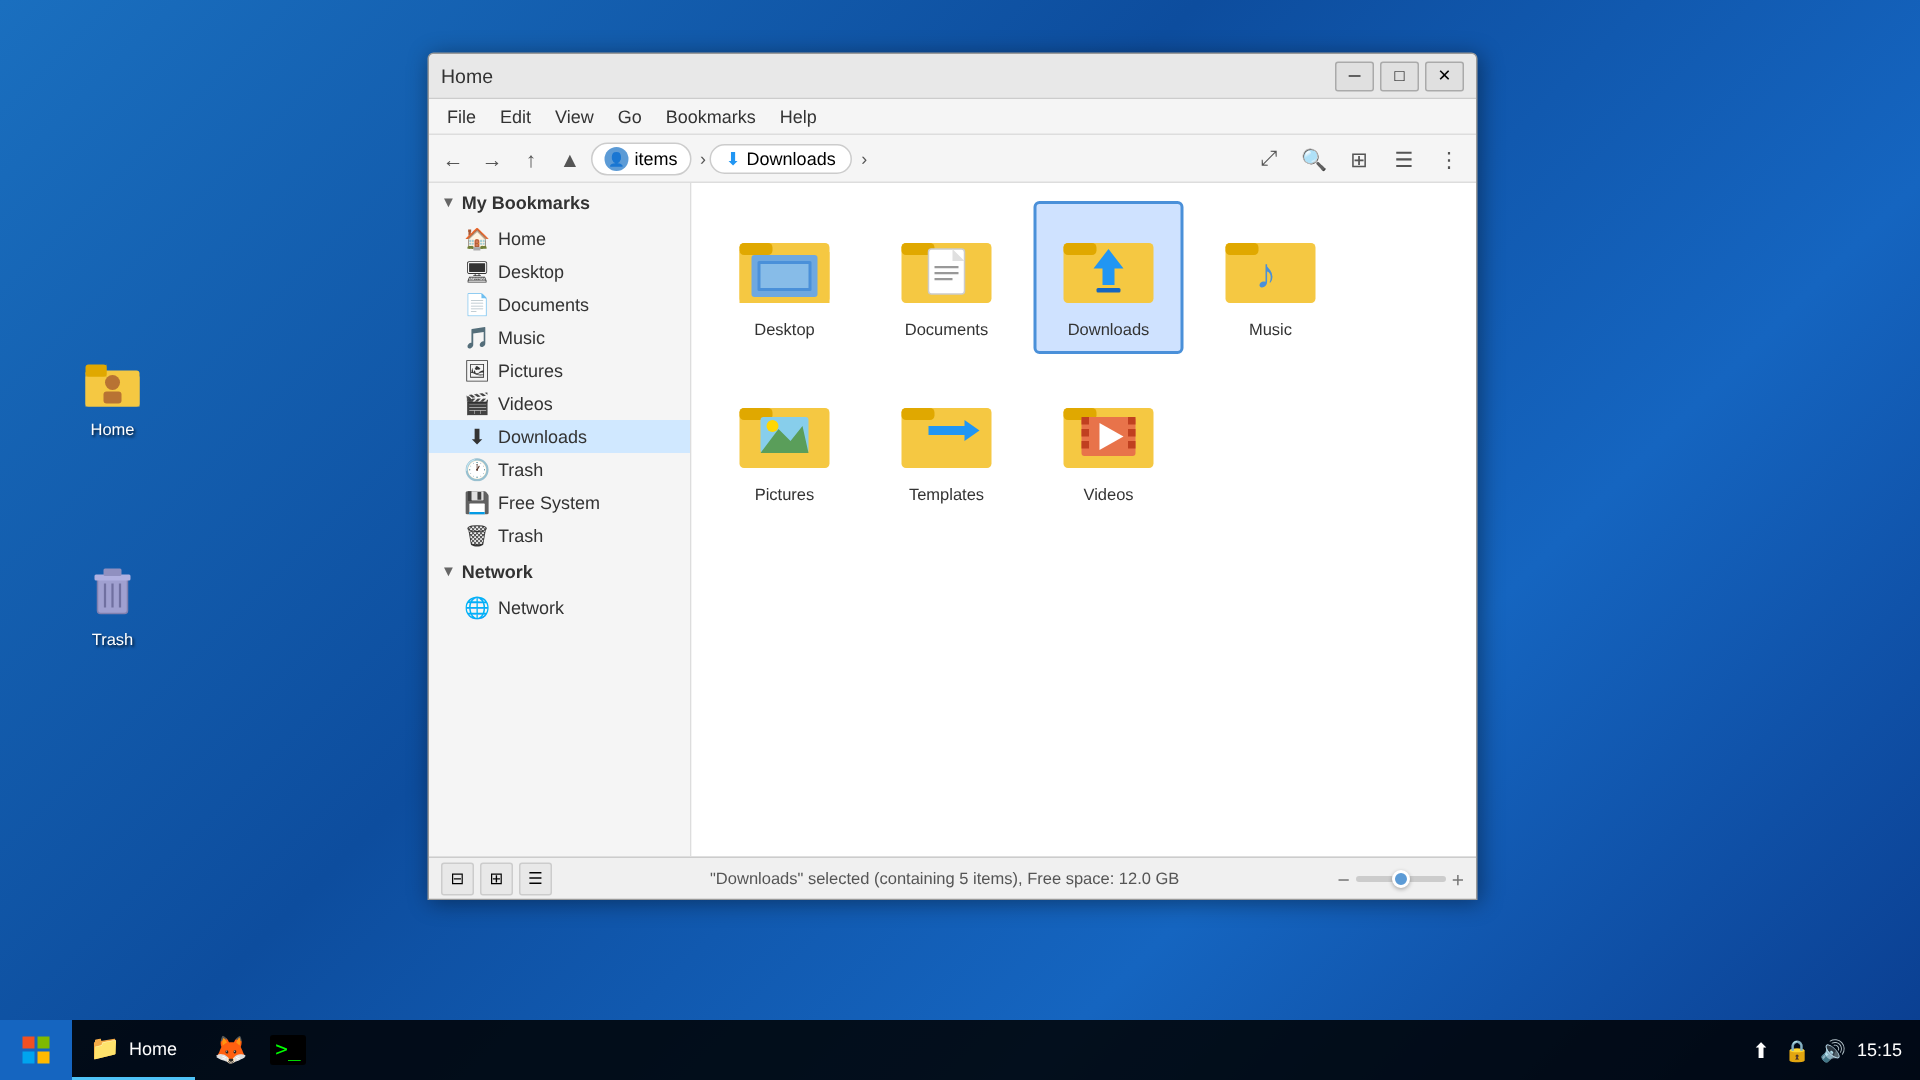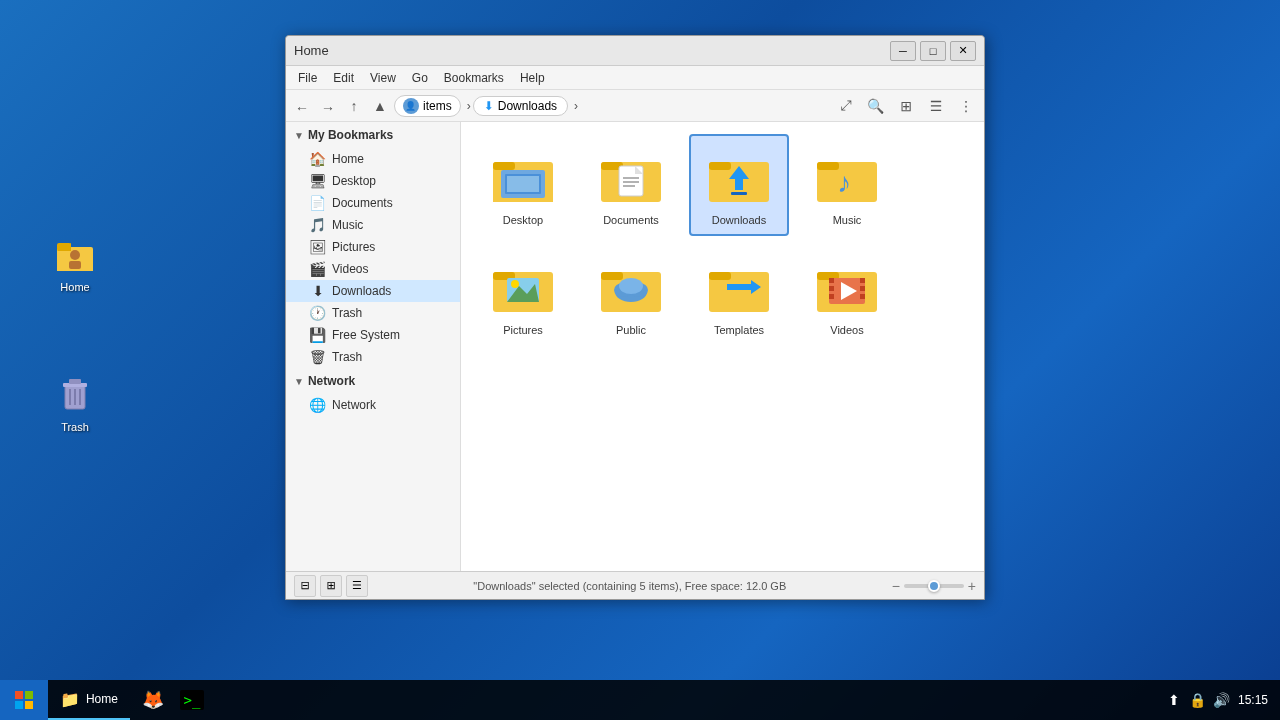--- a/index.html
+++ b/index.html
@@ -591,34 +591,20 @@
               <rect x="2" y="18" width="22" height="8" rx="3" fill="#e0a800"></rect>
 
               <rect x="16" y="24" width="32" height="24" rx="2" fill="#87ceeb"></rect>
               <circle cx="24" cy="30" r="4" fill="#ffd700"></circle>
               <polygon points="16,48 28,32 36,40 44,30 48,48" fill="#5a9e5a"></polygon>
             </svg>
           </div>
           <span class="file-label">Pictures</span>
         </div>
 
-        <div class="file-item">
-          <div class="file-icon">
-            <svg width="64" height="64" viewBox="0 0 64 64">
-              <rect x="2" y="18" width="60" height="40" rx="3" fill="#f5c842"></rect>
-              <rect x="2" y="18" width="22" height="8" rx="3" fill="#e0a800"></rect>
-
-              <ellipse cx="32" cy="38" rx="16" ry="10" fill="#5c9bd6"></ellipse>
-              <ellipse cx="24" cy="36" rx="9" ry="7" fill="#5c9bd6"></ellipse>
-              <ellipse cx="40" cy="36" rx="9" ry="7" fill="#5c9bd6"></ellipse>
-              <ellipse cx="32" cy="32" rx="12" ry="8" fill="#7ab4e8"></ellipse>
-            </svg>
-          </div>
-          <span class="file-label">Public</span>
-        </div>
 
         <div class="file-item">
           <div class="file-icon">
             <svg width="64" height="64" viewBox="0 0 64 64">
               <rect x="2" y="18" width="60" height="40" rx="3" fill="#f5c842"></rect>
               <rect x="2" y="18" width="22" height="8" rx="3" fill="#e0a800"></rect>
 
               <polygon points="20,30 44,30 44,26 54,33 44,40 44,36 20,36" fill="#2196f3"></polygon>
             </svg>
           </div>

